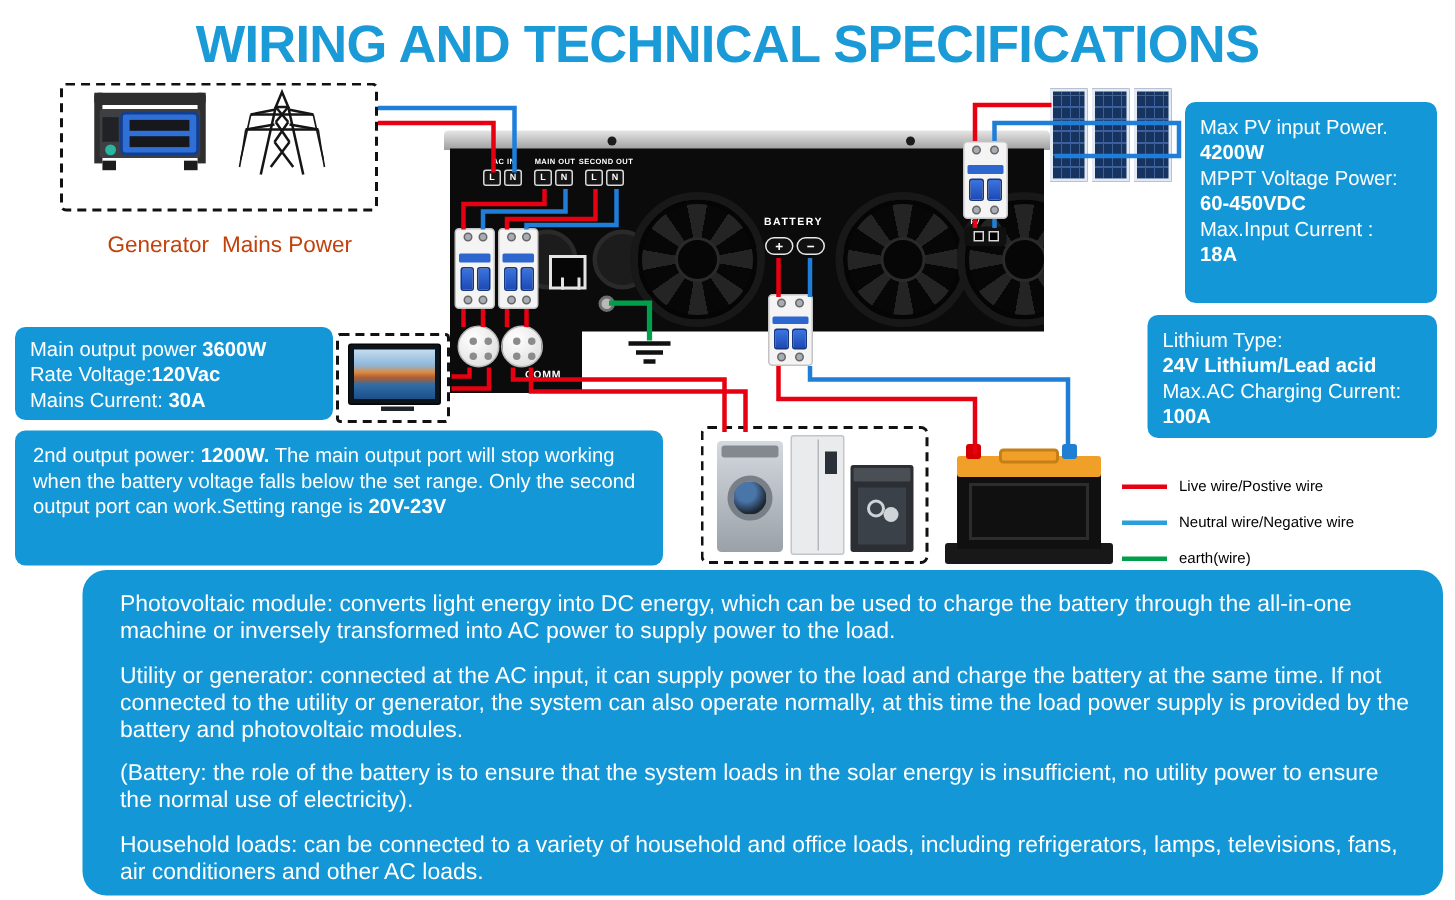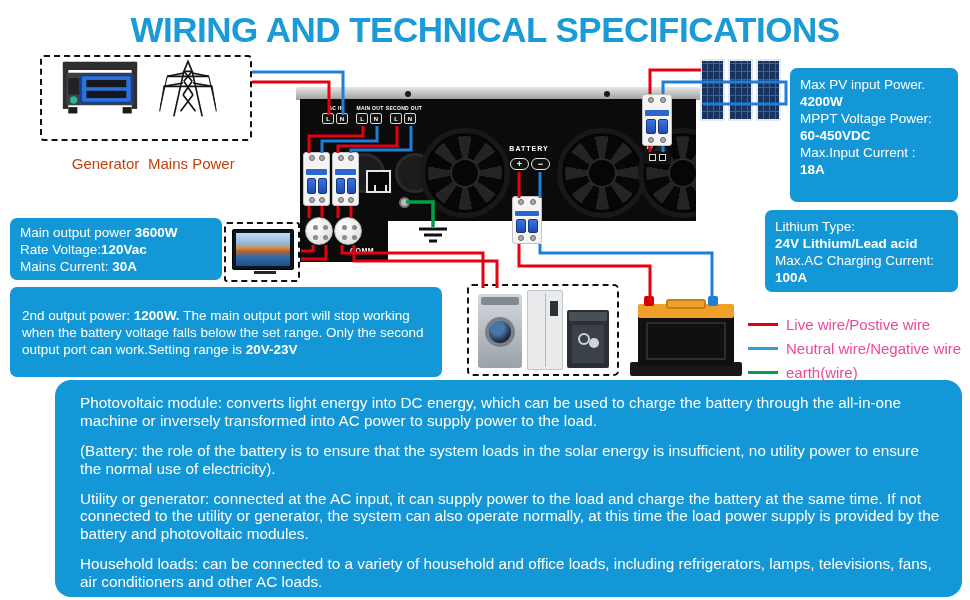--- a/index.html
+++ b/index.html
@@ -115,30 +115,30 @@
   .dw .dwwin { position:absolute; left:5px; top:15px; width:32px; height:38px; background:#3a4148; }
   .dw .plate { position:absolute; left:6px; top:8px; width:12px; height:12px; border-radius:50%; border:2px solid #cfd4d8;
                box-shadow:10px 4px 0 -1px #cfd4d8; }
 
   
   .ibox { position:absolute; background:#1397d6; border-radius:7px; color:#fff; font-size:13.5px;
           line-height:1.26; padding:6px 10px; z-index:5; }
   .ibox b { font-weight:bold; }
   .box-ac { left:10px; top:148px; width:302px; height:63px; }
   .box-main { left:10px; top:218px; width:212px; height:62px; }
-  .box-2nd { left:10px; top:287px; width:432px; height:90px; padding:20px 12px; }
+  .box-2nd { left:10px; top:287px; width:432px; height:90px; padding:8px 12px; }
   .box-pv { left:790px; top:68px; width:168px; height:134px; padding:8px 10px; }
   .box-bat { left:765px; top:210px; width:193px; height:82px; padding:8px 10px; }
 
   
   .legend { position:absolute; left:748px; top:312px; z-index:7; }
   .lg-row { display:flex; align-items:center; gap:8px; height:24px; }
   .lg-swatch { width:30px; height:3px; }
   .lg-red { background:#e60012; } .lg-blue { background:#2b9fdc; } .lg-green { background:#00a04a; }
-  .lg-label { font-size:15px; color:#ec4899; white-space:nowrap; }
+  .lg-label { font-size:10px; color:#000000; white-space:nowrap; }
 
   
   .desc-box { position:absolute; left:55px; top:380px; width:907px; height:217px; background:#1397d6;
               border-radius:16px; color:#fff; padding:14px 22px 10px 25px; z-index:4; }
   .desc-box p { font-size:15.3px; line-height:1.17; margin-bottom:12px; }
 
   
   .wires { position:absolute; left:0; top:0; z-index:20; pointer-events:none; }
   .w-red { stroke:#e60012; stroke-width:3; fill:none; }
   .w-blue { stroke:#1f7fd8; stroke-width:3; fill:none; }
@@ -348,22 +348,22 @@
       <div class="lg-label">Neutral wire/Negative wire</div>
     </div>
     <div class="lg-row">
       <div class="lg-swatch lg-green"></div>
       <div class="lg-label">earth(wire)</div>
     </div>
   </div>
 
   <div class="desc-box">
     <p>Photovoltaic module: converts light energy into DC energy, which can be used to charge the battery through the all-in-one machine or inversely transformed into AC power to supply power to the load.</p>
+    <p>Utility or generator: connected at the AC input, it can supply power to the load and charge the battery at the same time. If not connected to the utility or generator, the system can also operate normally, at this time the load power supply is provided by the battery and photovoltaic modules.</p>
     <p>(Battery: the role of the battery is to ensure that the system loads in the solar energy is insufficient, no utility power to ensure the normal use of electricity).</p>
-    <p>Utility or generator: connected at the AC input, it can supply power to the load and charge the battery at the same time. If not connected to the utility or generator, the system can also operate normally, at this time the load power supply is provided by the battery and photovoltaic modules.</p>
     <p>Household loads: can be connected to a variety of household and office loads, including refrigerators, lamps, televisions, fans, air conditioners and other AC loads.</p>
   </div>
 
   <svg class="wires" width="970" height="600" viewBox="0 0 970 600">
 
     <polyline class="w-red" points="252,82 329,82 329,115"></polyline>
     <polyline class="w-red" points="363,126 363,136 309,136 309,153"></polyline>
     <polyline class="w-red" points="397,126 397,146 338,146 338,153"></polyline>
     <polyline class="w-red" points="309,206 309,218"></polyline>
     <polyline class="w-red" points="322,206 322,218"></polyline>

